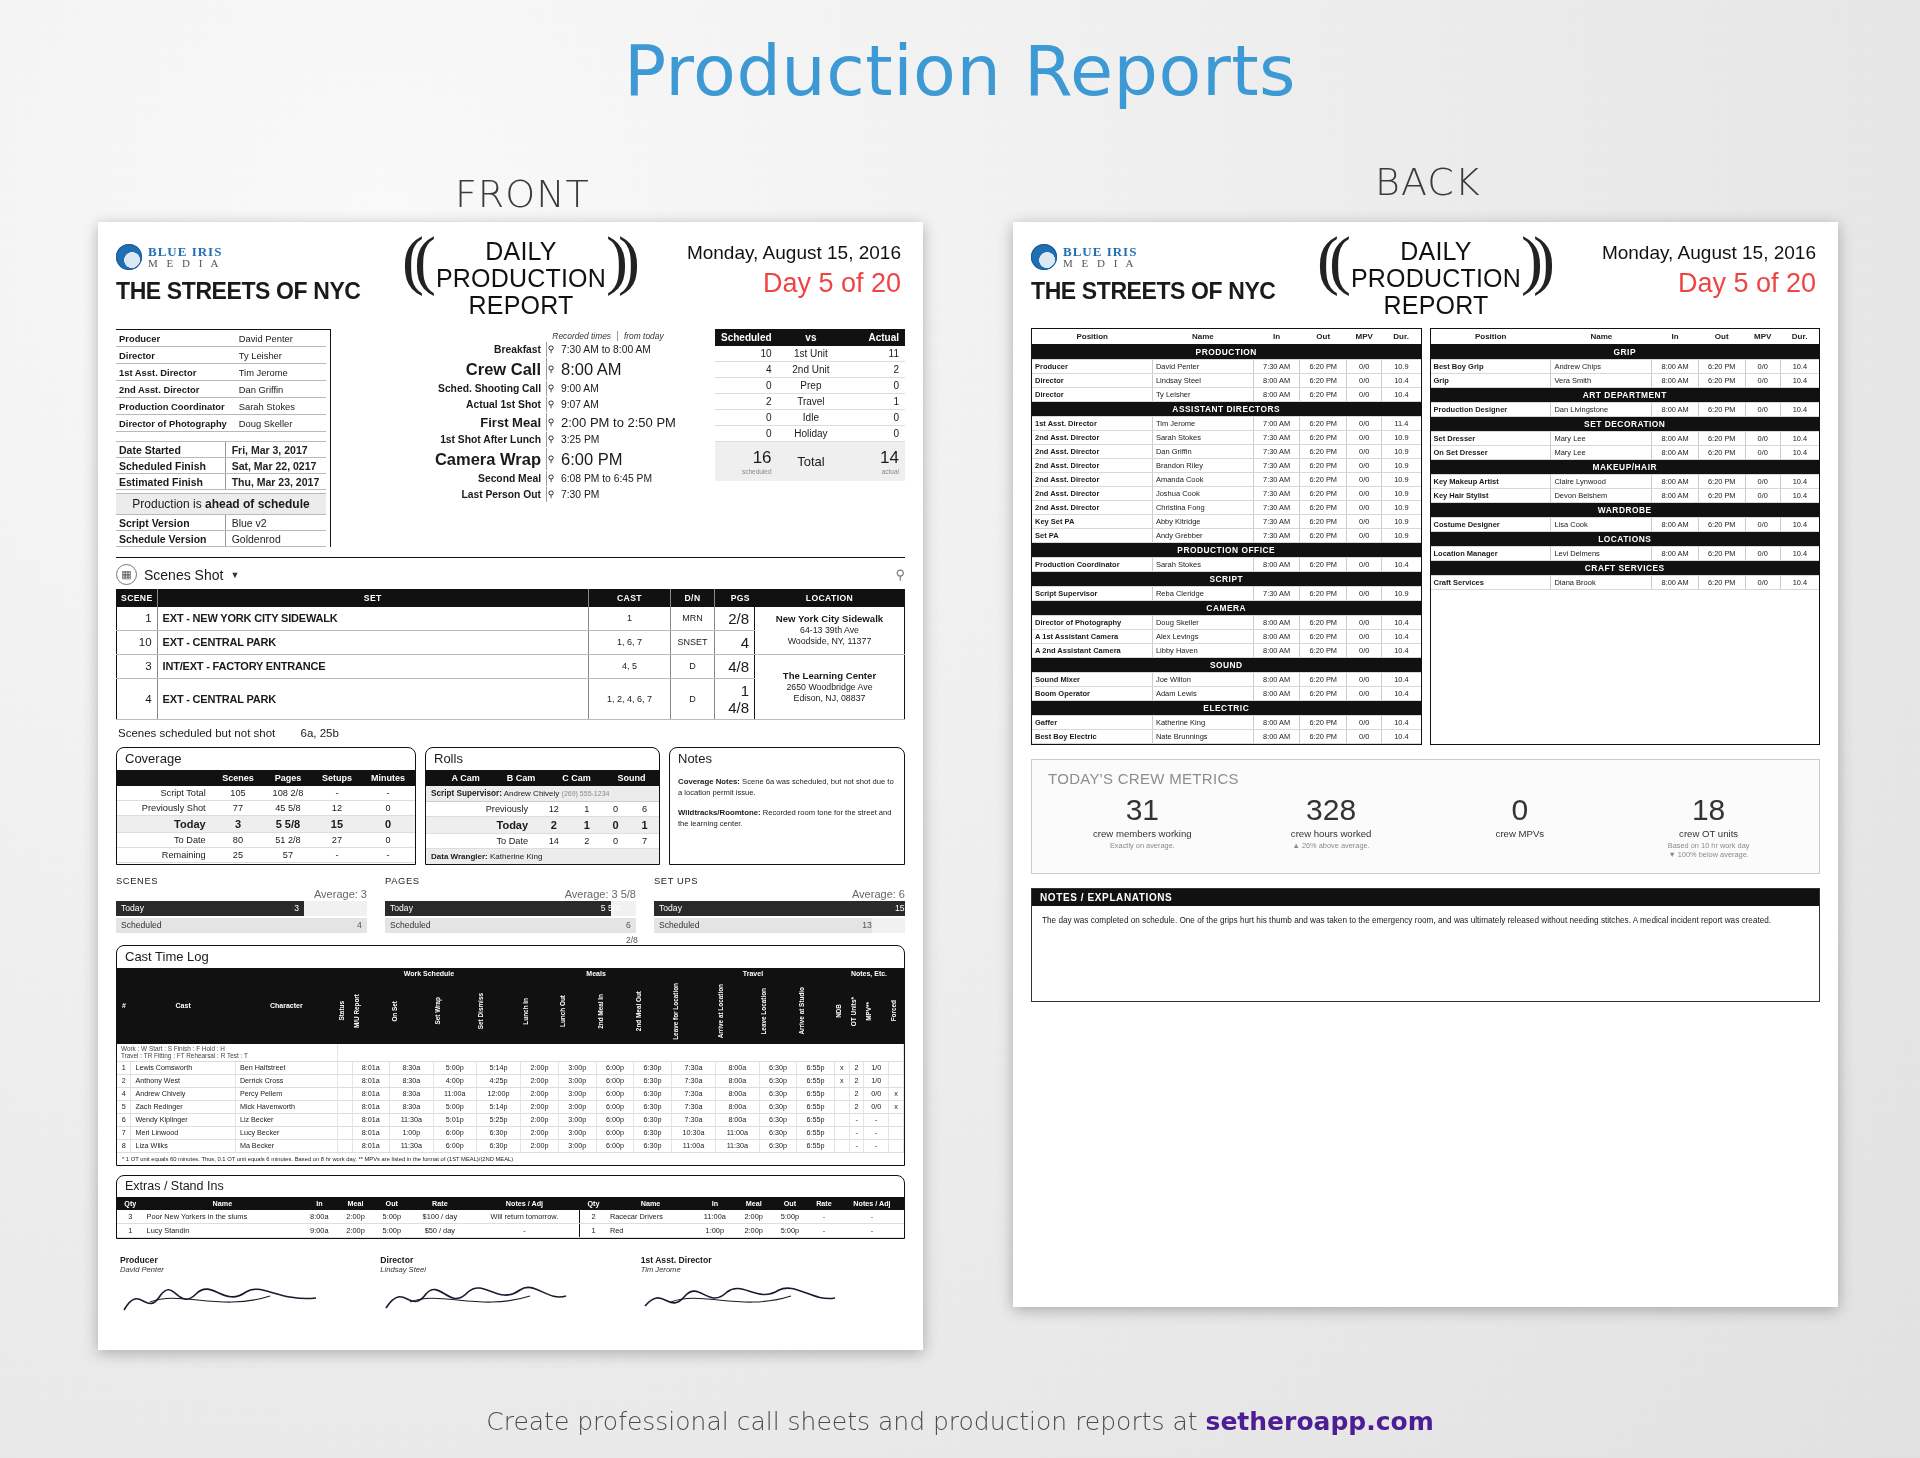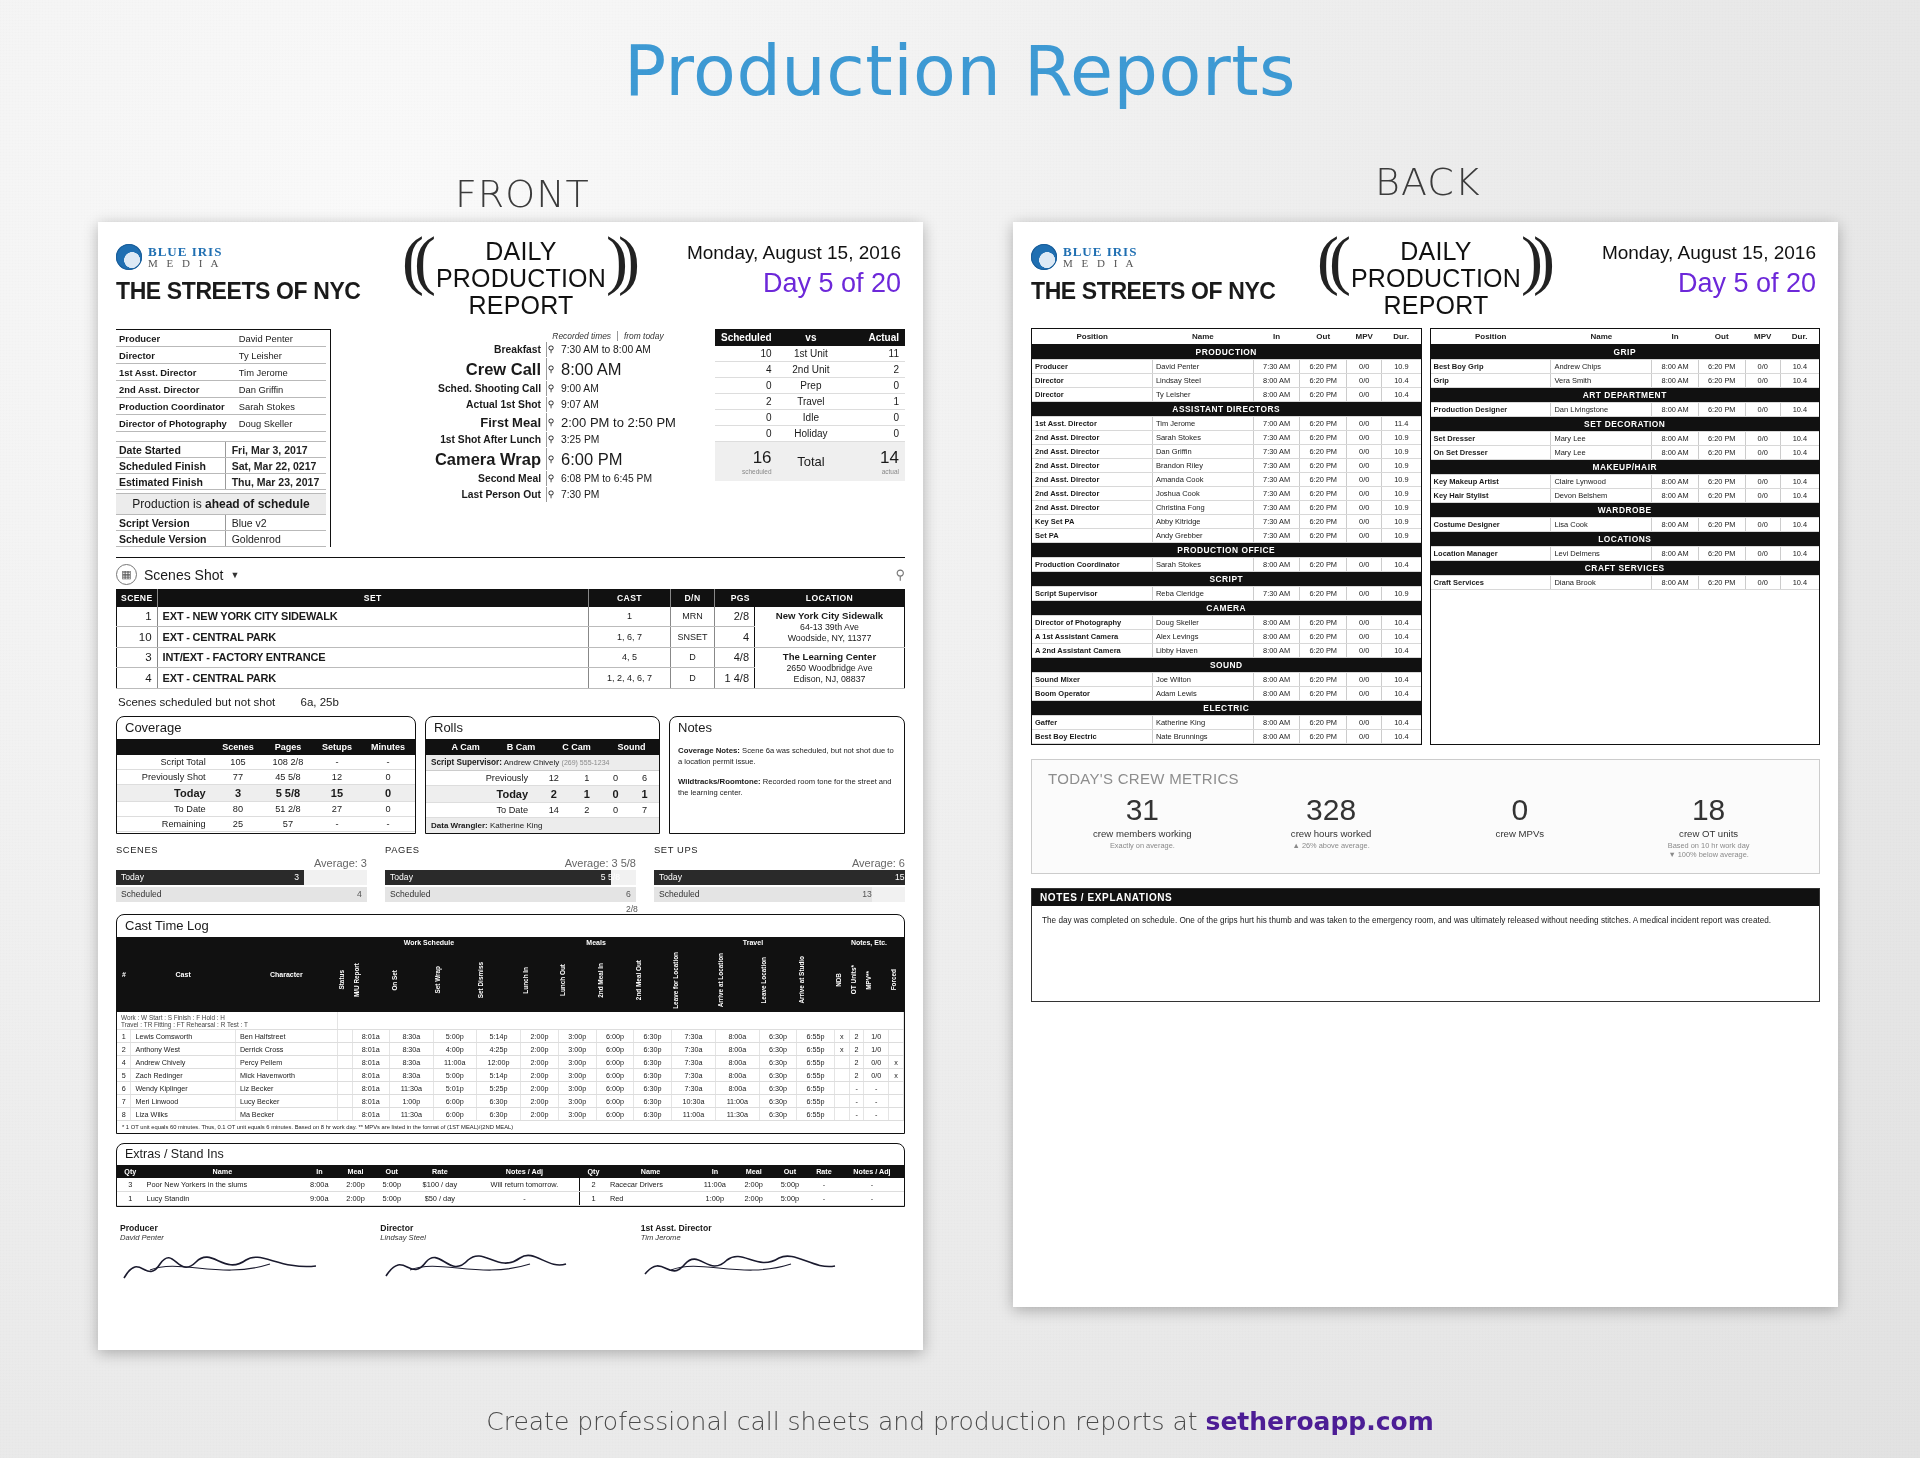--- a/index.html
+++ b/index.html
@@ -49,21 +49,21 @@
   .logo-txt .l2{font-family:"Liberation Serif",serif;font-size:11px;letter-spacing:3px;color:#555;}
   .show-title{font-size:23px;font-weight:700;margin-top:8px;letter-spacing:-.4px;}
 
   .head-mid{width:210px;text-align:center;position:relative;padding-top:4px;}
   .dpr{font-size:25px;line-height:1.08;font-weight:400;color:#111;letter-spacing:.2px;}
   .paren{position:absolute;top:-4px;font-size:66px;color:#222;font-weight:200;font-family:"Liberation Serif",serif;line-height:.9;}
   .p-l1{left:-14px;} .p-l2{left:-2px;} .p-r1{right:-14px;} .p-r2{right:-2px;}
 
   .head-right{flex:1;text-align:right;padding-top:8px;padding-right:4px;}
   .hr-date{font-size:19px;color:#111;}
-  .hr-day{font-size:27px;margin-top:4px;color:#6d28d9;}
+  .hr-day{font-size:27px;margin-top:4px;color:#ef4444;}
 
   
   .top3{display:flex;margin-top:10px;gap:0;}
   .crewtbl{width:215px;border-top:1.4px solid #111;border-right:1.4px solid #111;padding-right:4px;}
   .crewtbl table{width:100%;border-collapse:collapse;font-size:9.4px;}
   .crewtbl td{padding:2.5px 3px;border-bottom:.7px solid #b9b9b9;}
   .crewtbl td.k{font-weight:700;width:57%;}
   .crewtbl td.v{color:#222;}
   .dates{margin-top:9px;border-top:.7px solid #b9b9b9;}
   .dates table{width:100%;border-collapse:collapse;font-size:10.5px;}
@@ -110,21 +110,21 @@
   .caret{font-size:9px;color:#333;}
   .pin{margin-left:auto;font-size:13px;color:#777;}
 
   table.grid{width:100%;border-collapse:collapse;font-size:10px;border:1.4px solid #111;}
   table.grid th{background:#111;color:#fff;font-size:8.6px;letter-spacing:.4px;padding:3px 4px;font-weight:700;}
   table.grid td{padding:3px 5px;border-bottom:.7px solid #bbb;}
   .scn{width:38px;text-align:right;font-size:11.5px;border-right:1px solid #888;}
   .set{font-weight:700;font-size:11px;letter-spacing:-.2px;}
   .cast{width:82px;text-align:center;font-size:9px;border-left:1px solid #888;}
   .dn{width:44px;text-align:center;font-size:9px;border-left:1px solid #888;}
-  .pgs{width:40px;text-align:right;font-size:11px;border-left:1px solid #888;}
+  .pgs{width:40px;text-align:right;font-size:15px;border-left:1px solid #888;}
   .loc{width:150px;text-align:center;font-size:8.8px;line-height:1.25;border-left:1.2px solid #111;}
   .loc b{font-size:9.6px;}
   .notshot{font-size:11.5px;margin:7px 2px 8px 2px;}
   .notshot .v{margin-left:22px;font-weight:400;}
 
   
   .c3{display:flex;gap:9px;}
   .card{border:1.6px solid #111;border-radius:8px 8px 0 0;overflow:hidden;background:#fff;}
   .card .cap{font-size:13px;padding:3px 8px 4px 8px;}
   .cov{width:300px;} .rol{width:235px;} .not{flex:1;}

